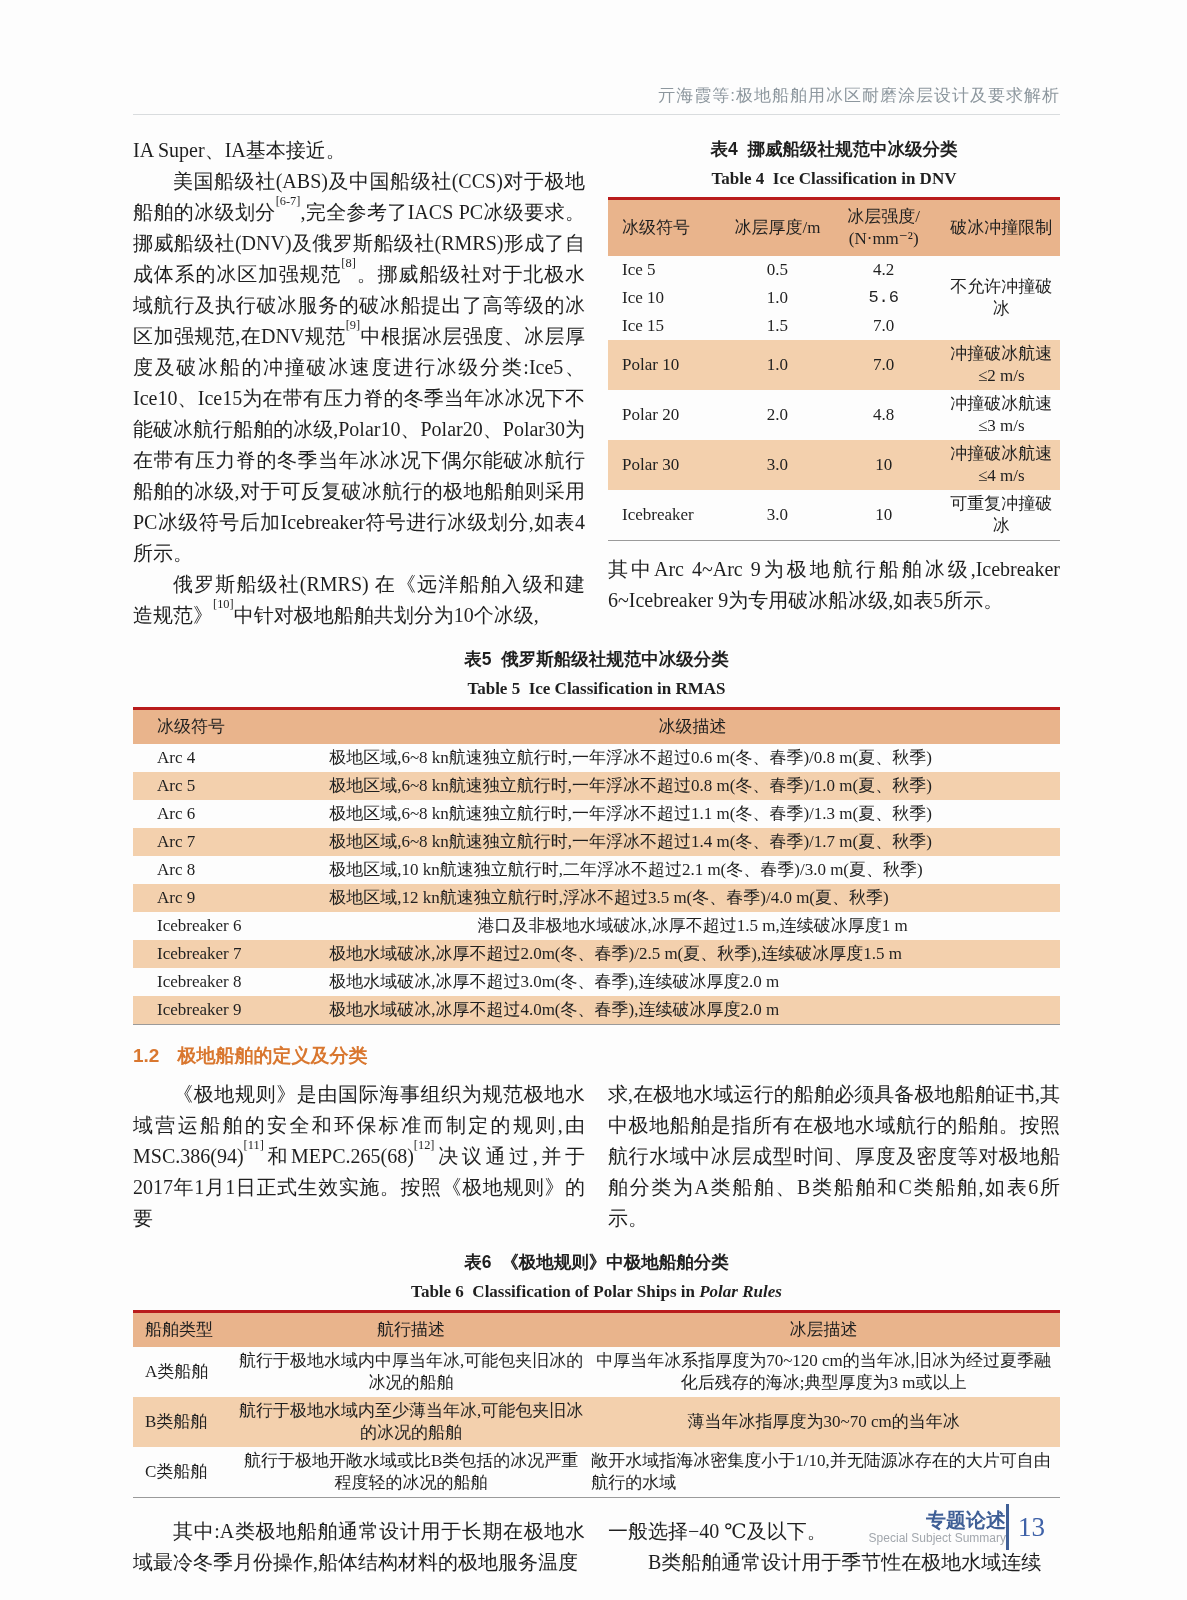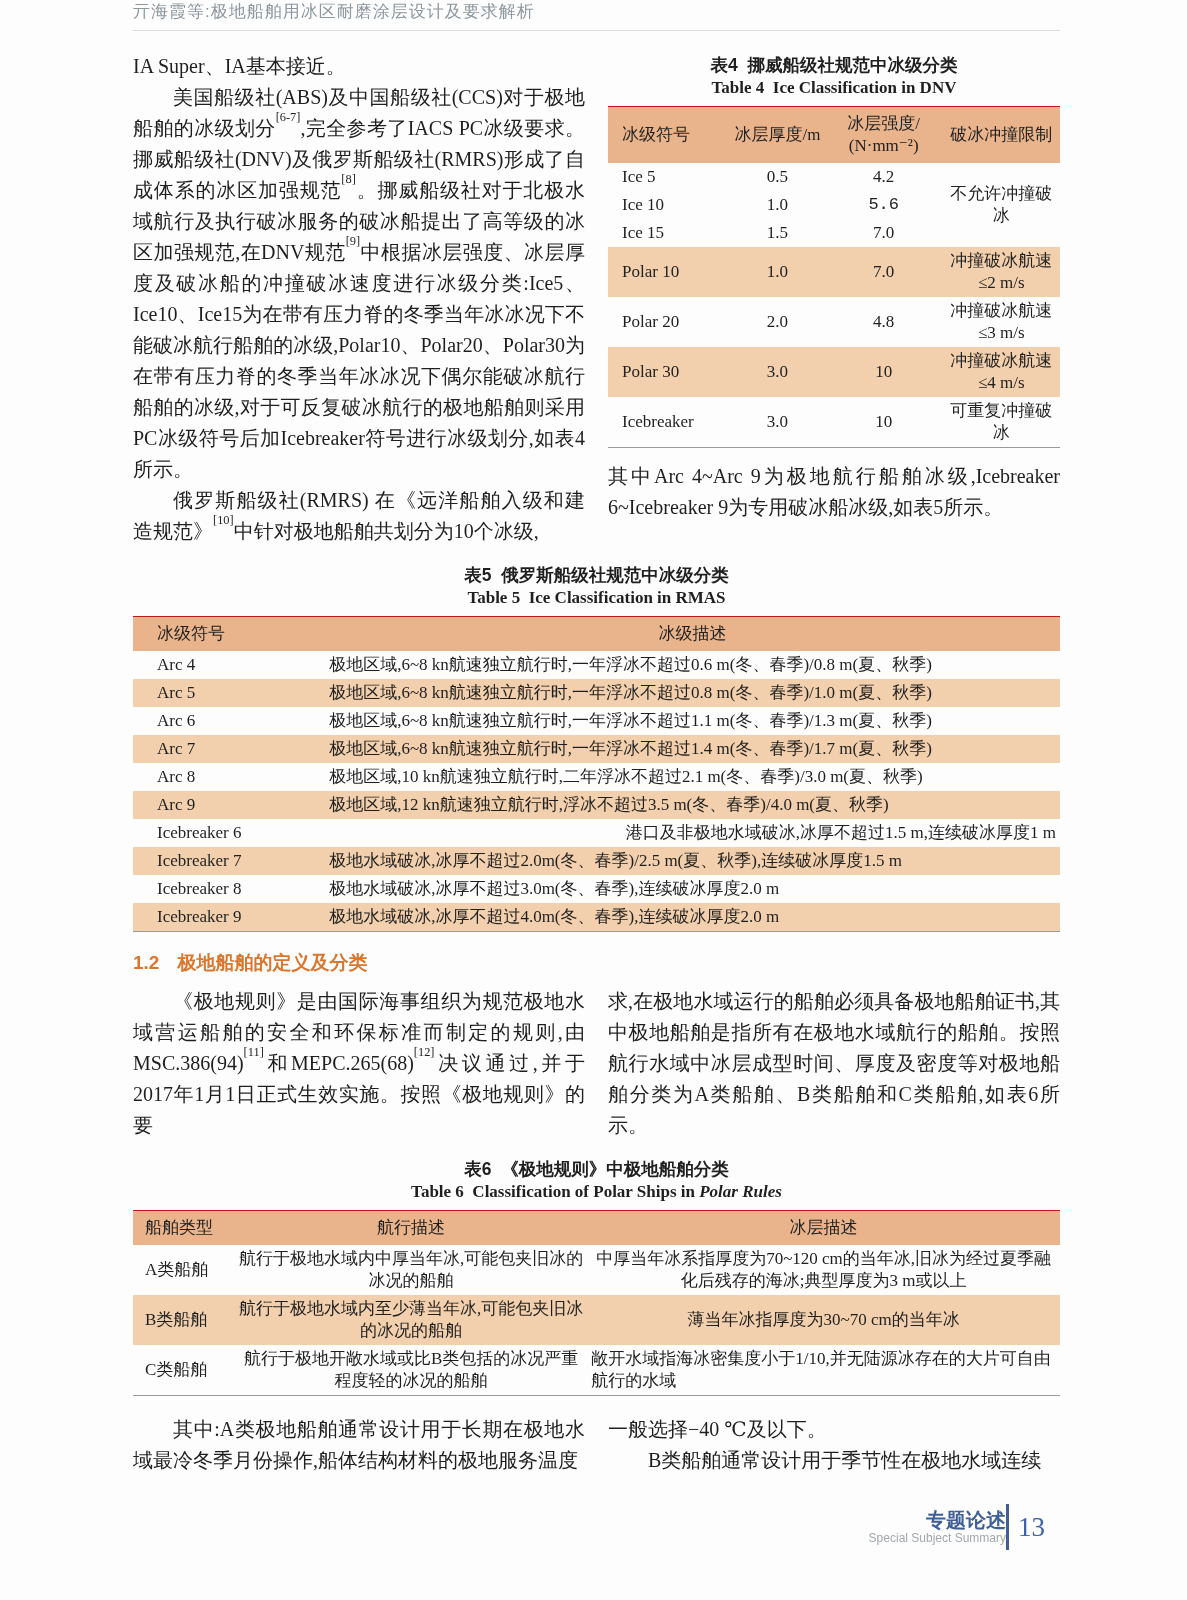--- a/index.html
+++ b/index.html
@@ -2,21 +2,21 @@
 <html lang="zh" style="--header_bg: #e9b48c; --row_shade: #f3d0ad; --accent_orange: #d9772f; --footer_blue: #3f5f96; --page_num_blue: #3f62a8; --head_gray: #8d979e;"><head>
 <meta charset="utf-8">
 <style>
   * { margin:0; padding:0; box-sizing:border-box; }
   html,body { background:#ffffff; }
   body { font-family:"Liberation Serif","DejaVu Serif",serif; color:#1f1f1f; }
   .page { position:relative; width:1187px; height:1600px; background:#fdfdfd; overflow:hidden; margin:0 auto; }
   .content { padding:0 127px 0 133px; }
 
   .running-head {
-    
+    padding-top:84px; text-align:right;
     font-family:"Liberation Sans","DejaVu Sans",sans-serif;
     font-size:17px; color:var(--head_gray,#8d979e); letter-spacing:1px;
   }
   .head-rule { border-bottom:1px solid #d9dcde; margin-top:7px; }
 
   .cols { display:flex; gap:23px; }
   .cols-top { margin-top:20px; }
   .col { width:452px; flex:0 0 452px; }
 
   .para { font-size:20px; line-height:31px; text-align:justify; }
@@ -24,24 +24,24 @@
   sup { font-size:0.62em; position:relative; top:-0.55em; line-height:0; }
 
   .tbl-title-cn {
     text-align:center; font-weight:bold; font-size:17.5px;
     font-family:"Liberation Sans","DejaVu Sans",sans-serif;
     white-space:pre-wrap; margin-top:2px;
   }
   .tbl-title-en {
     text-align:center; font-weight:bold; font-size:17px;
     font-family:"Liberation Serif","DejaVu Serif",serif;
-    white-space:pre-wrap; margin-top:1px; margin-bottom:8px;
-  }
-
-  table.tbl { width:100%; border-collapse:collapse; border-top:1px solid #b91c1c; border-bottom:1px solid #9a9a9a; }
+    white-space:pre-wrap; margin-top:8px; margin-bottom:8px;
+  }
+
+  table.tbl { width:100%; border-collapse:collapse; border-top:3px solid #b91c1c; border-bottom:1px solid #9a9a9a; }
   table.tbl th {
     background:var(--header_bg,#e9b48c); font-weight:normal;
     font-size:17px; line-height:22px; padding:6px 4px; vertical-align:middle;
   }
   table.tbl td { font-size:17px; line-height:22px; padding:3px 4px; vertical-align:middle; }
   tr.shaded td { background:var(--row_shade,#f3d0ad); }
 
   .tbl4 th:first-child, .tbl4 td:first-child { padding-left:14px; }
   .tbl4 td { padding-top:4px; padding-bottom:4px; }
 
@@ -175,21 +175,21 @@
             <tr>
               <td style="text-align: left;">Arc 8</td>
               <td style="text-align: left;">极地区域,10 kn航速独立航行时,二年浮冰不超过2.1 m(冬、春季)/3.0 m(夏、秋季)</td>
             </tr>
             <tr class="shaded">
               <td style="text-align: left;">Arc 9</td>
               <td style="text-align: left;">极地区域,12 kn航速独立航行时,浮冰不超过3.5 m(冬、春季)/4.0 m(夏、秋季)</td>
             </tr>
             <tr>
               <td style="text-align: left;">Icebreaker 6</td>
-              <td style="text-align: right;">港口及非极地水域破冰,冰厚不超过1.5 m,连续破冰厚度1 m</td>
+              <td style="text-align: center;">港口及非极地水域破冰,冰厚不超过1.5 m,连续破冰厚度1 m</td>
             </tr>
             <tr class="shaded">
               <td style="text-align: left;">Icebreaker 7</td>
               <td style="text-align: left;">极地水域破冰,冰厚不超过2.0m(冬、春季)/2.5 m(夏、秋季),连续破冰厚度1.5 m</td>
             </tr>
             <tr>
               <td style="text-align: left;">Icebreaker 8</td>
               <td style="text-align: left;">极地水域破冰,冰厚不超过3.0m(冬、春季),连续破冰厚度2.0 m</td>
             </tr>
             <tr class="shaded">

